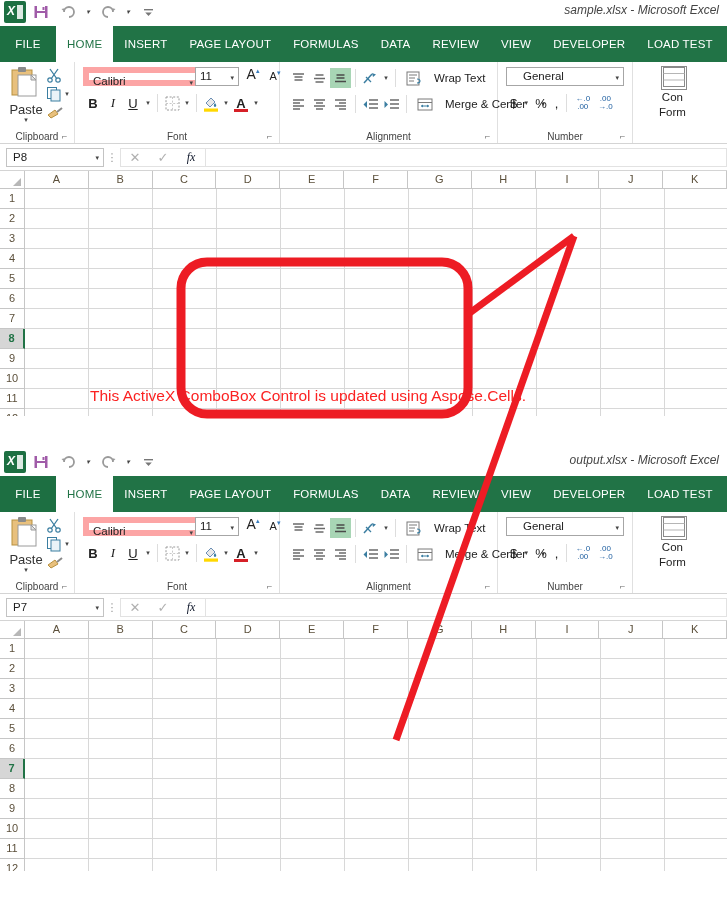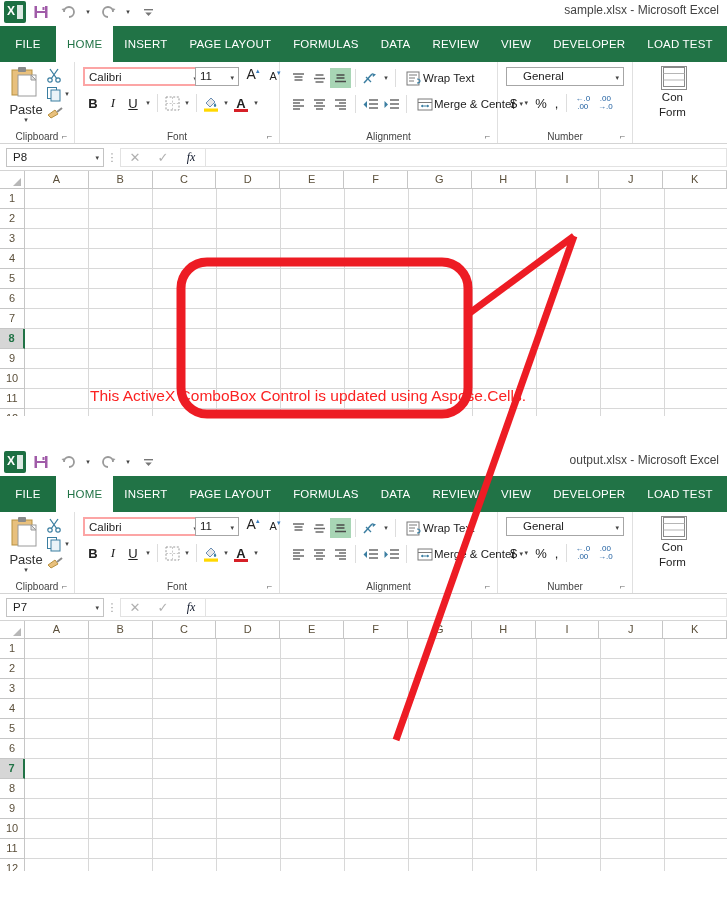--- a/index.html
+++ b/index.html
@@ -22,20 +22,21 @@
     overflow: hidden;
   }
   #win-top { top: 0; height: 450px; }
   #win-bottom { top: 450px; height: 449px; }
 
   
   .titlebar {
     position: relative;
     height: 26px;
     background: #ffffff;
+    font-style: italic;
   }
   .qat {
     position: absolute;
     left: 4px; top: 1px;
     display: flex;
     align-items: center;
     gap: 3px;
   }
   .xl-logo {
     width: 22px; height: 22px;
@@ -169,21 +170,21 @@
     height: 19px;
     display: flex;
     align-items: center;
   }
   
   .g-font { width: 205px; }
   .fontname {
     position: absolute;
     left: 8px; top: 5px;
     width: 120px; height: 19px;
-    border: 2px solid #fca5a5;
+    border: 6px solid #fca5a5;
     background: #fff;
     font-size: 11.5px;
     color: #222;
     box-sizing: border-box;
     padding: 2px 8px 0 4px;
   }
   .fontsize {
     position: absolute;
     left: 120px; top: 5px;
     width: 44px; height: 19px;
@@ -239,21 +240,21 @@
   .al-row1 { position: absolute; left: 8px; top: 5px; display: flex; align-items: center; height: 22px;}
   .al-row2 { position: absolute; left: 8px; top: 31px; display: flex; align-items: center; height: 22px;}
   .abtn {
     width: 21px; height: 20px;
     display: flex; align-items: center; justify-content: center;
   }
   .abtn.sel { background: #a8d5b5; }
   .wrap-text, .merge-center {
     display: flex; align-items: center;
     font-size: 11.5px; color: #222;
-    gap: 1px;
+    gap: 12px;
     margin-left: 6px;
     white-space: nowrap;
   }
   
   .g-number { width: 135px; }
   .numfmt {
     position: absolute;
     left: 8px; top: 5px;
     width: 118px; height: 19px;
     border: 1px solid #a6a6a6;

